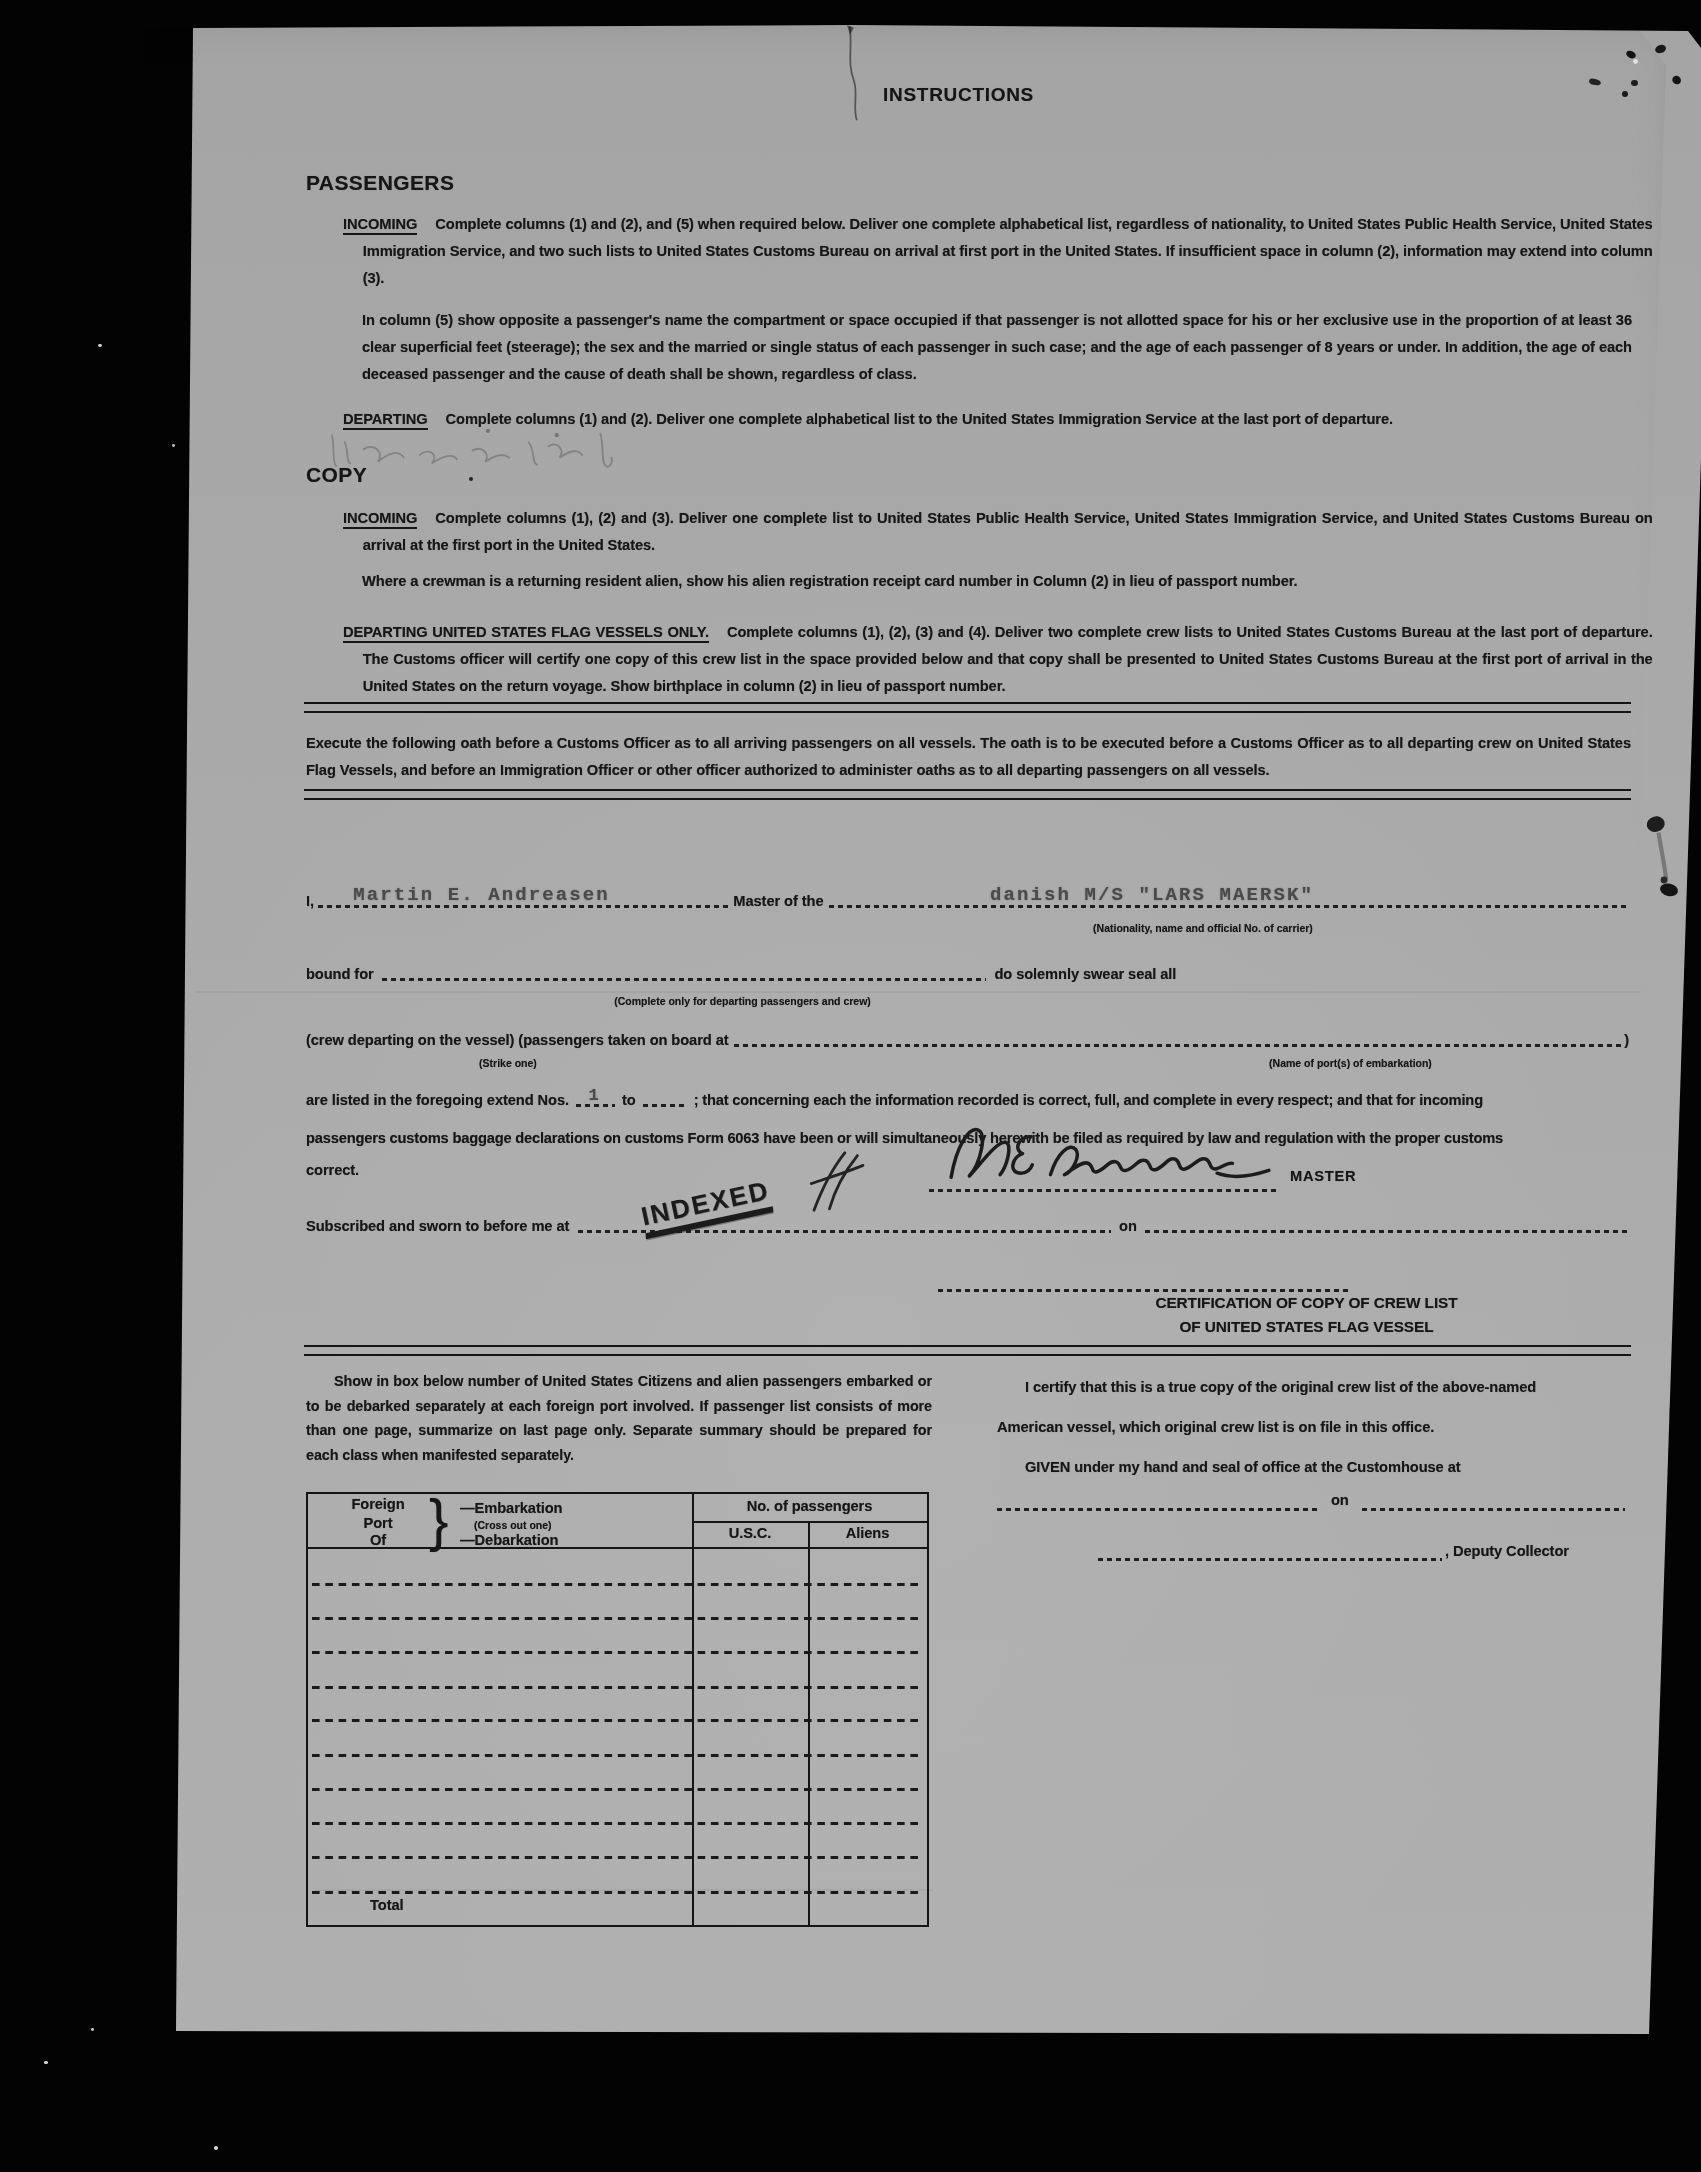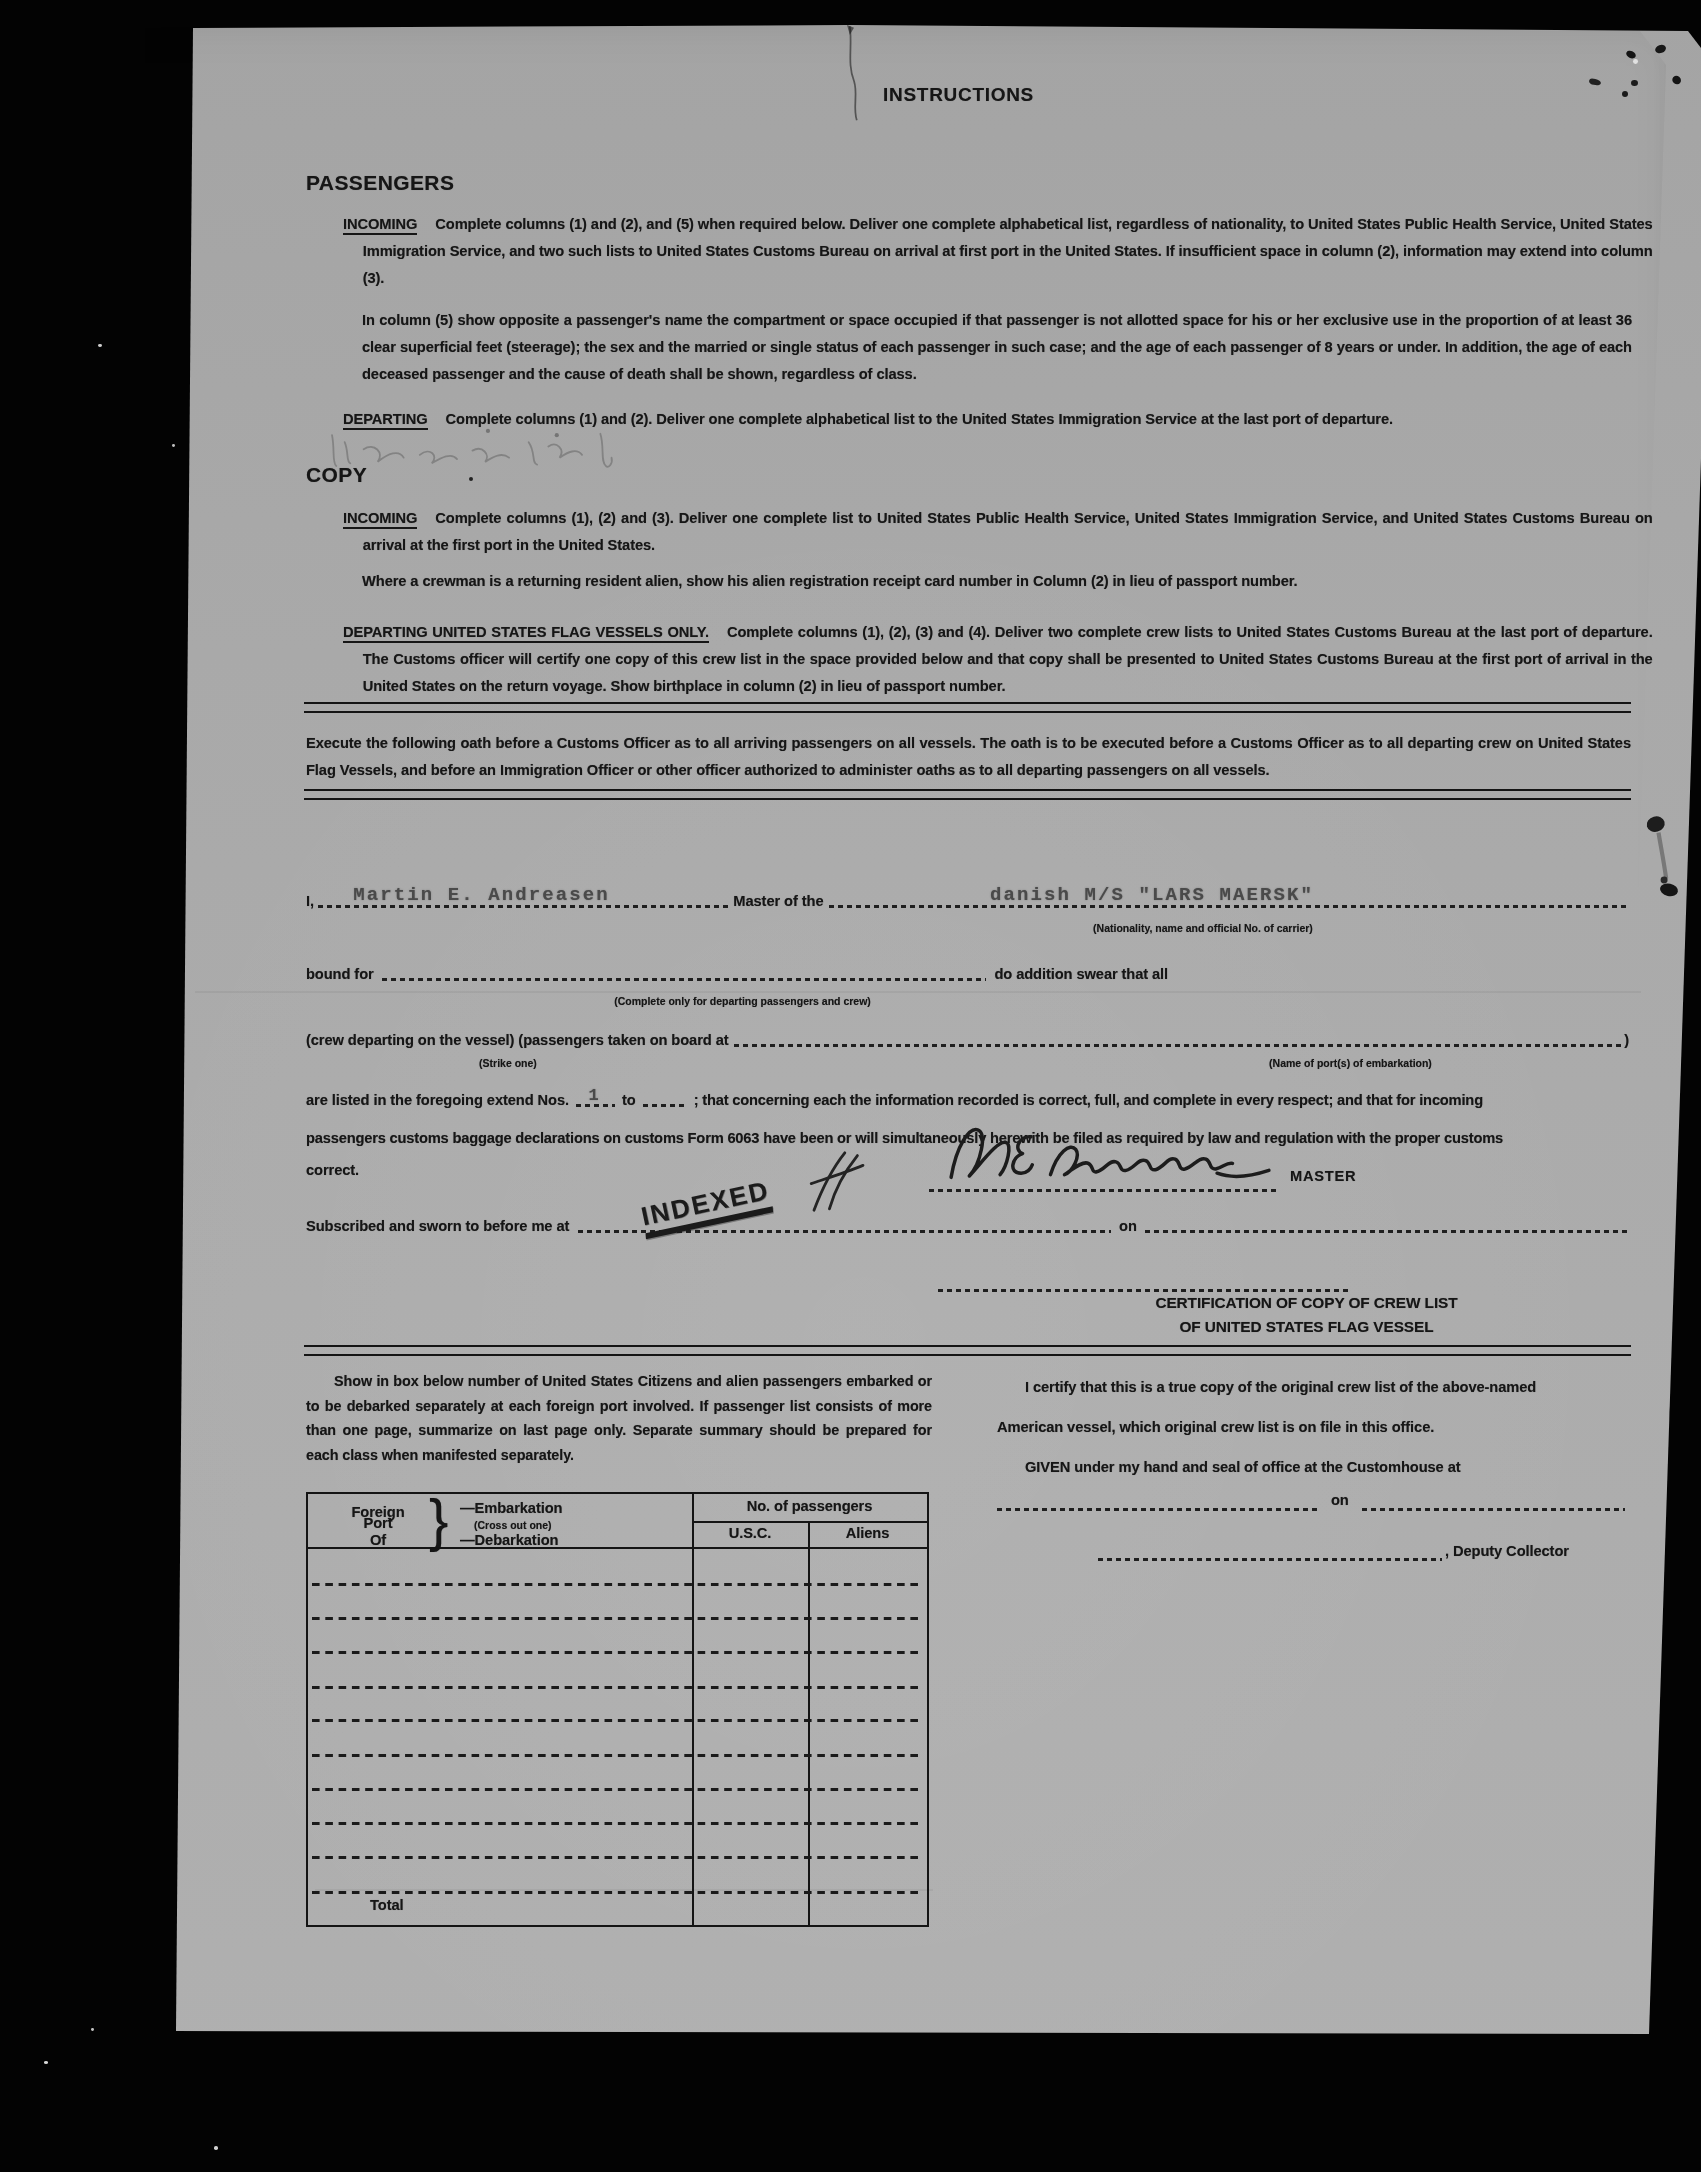--- a/index.html
+++ b/index.html
@@ -148,21 +148,21 @@
       <span class="t" style="position:static;">Master of the</span>
       <span class="lead" style="flex:1 1 auto;margin-left:5.6px;">
         <span class="type type-overlay" style="left:161px;">danish M/S "LARS MAERSK"</span>
       </span>
     </div>
     <div class="t small ctr" style="left:941px;top:922px;width:428px;">(Nationality, name and official No. of carrier)</div>
 
     <div class="row" style="left:258px;top:966px;width:1323px;height:19.7px;">
       <span class="t" style="position:static;">bound for</span>
       <span class="lead" style="flex:0 0 604px;margin:0 8.4px;"></span>
-      <span class="t" style="position:static;">do addition swear that all</span>
+      <span class="t" style="position:static;">do solemnly swear seal all</span>
     </div>
     <div class="t small ctr" style="left:526px;top:995px;width:337px;">(Complete only for departing passengers and crew)</div>
 
     <div class="row" style="left:258px;top:1032px;width:1323px;height:19.7px;">
       <span class="t" style="position:static;">(crew departing on the vessel) (passengers taken on board at</span>
       <span class="lead" style="flex:1 1 auto;margin-left:5.6px;"></span>
       <span class="t" style="position:static;">)</span>
     </div>
     <div class="t small ctr" style="left:390px;top:1057px;width:140px;">(Strike one)</div>
     <div class="t small ctr" style="left:1162px;top:1057px;width:281px;">(Name of port(s) of embarkation)</div>
@@ -211,21 +211,21 @@
 
     <div class="dotline" style="left:890px;top:1289px;width:411px;"></div>
 
     <div class="double-rule" style="left:256px;top:1345px;width:1327px;"></div>
 
     <div class="para" style="left:258px;top:1369px;width:626px;font-size:14.4px;line-height:24.6px;text-indent:28px;">Show in box below number of United States Citizens and alien passengers embarked or to be debarked separately at each foreign port involved.   If passenger list consists of more than one page, summarize on last page only.   Separate summary should be prepared for each class when manifested separately.</div>
 
     <div class="tbl" style="left:258px;top:1492px;width:619px;height:431px;">
       <div class="vline" style="left:384px;top:0;height:431px;"></div>
       <div class="vline" style="left:500px;top:27px;height:404px;"></div>
-      <div class="t ctr" style="left:21px;top:10px;width:98px;text-align:center;">Foreign</div>
+      <div class="t ctr" style="left:21px;top:2px;width:98px;text-align:center;">Foreign</div>
       <div class="t ctr" style="left:21px;top:21px;width:98px;">Port</div>
       <div class="t ctr" style="left:21px;top:38px;width:98px;">Of</div>
       <div class="t" style="left:121px;top:-2.8px;font-size:58px;font-weight:400;line-height:58px;">}</div>
       <div class="t" style="left:152px;top:5.6px;">—Embarkation</div>
       <div class="t small" style="left:166px;top:25px;">(Cross out one)</div>
       <div class="t" style="left:152px;top:38px;">—Debarkation</div>
       <div class="t ctr" style="left:384px;top:4.2px;width:235px;">No. of passengers</div>
       <div class="hline" style="left:384px;top:27px;width:235px;height:1.8px;"></div>
       <div class="t ctr" style="left:384px;top:31px;width:116px;">U.S.C.</div>
       <div class="t ctr" style="left:500px;top:31px;width:119px;">Aliens</div>

